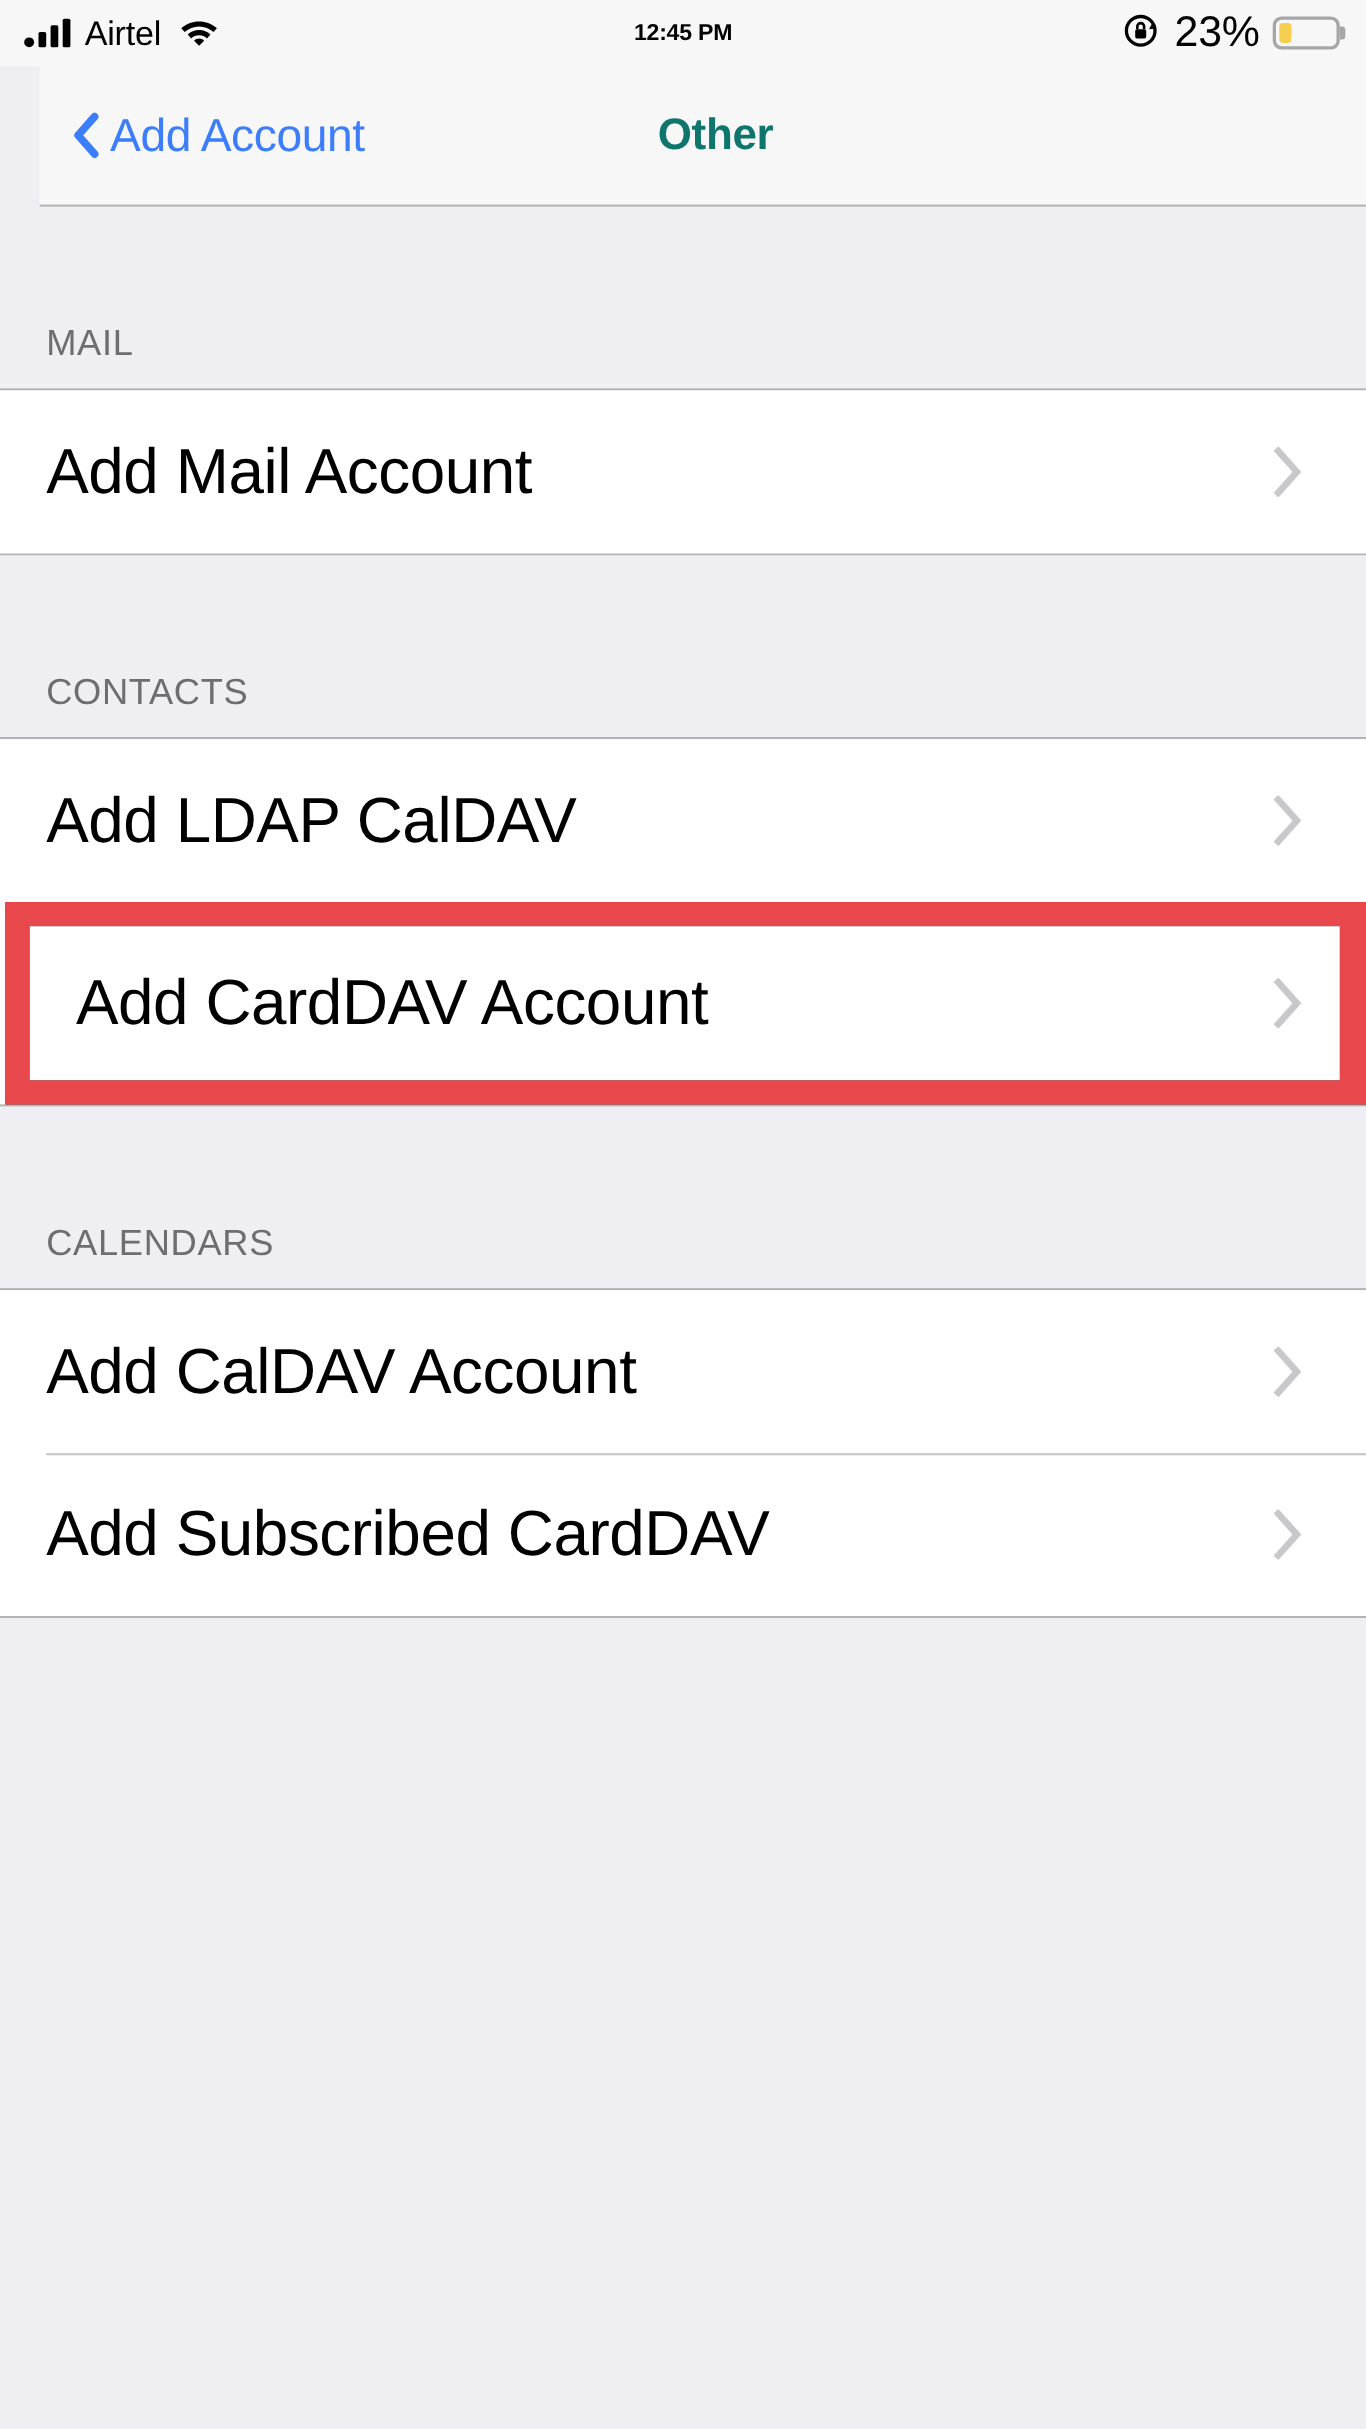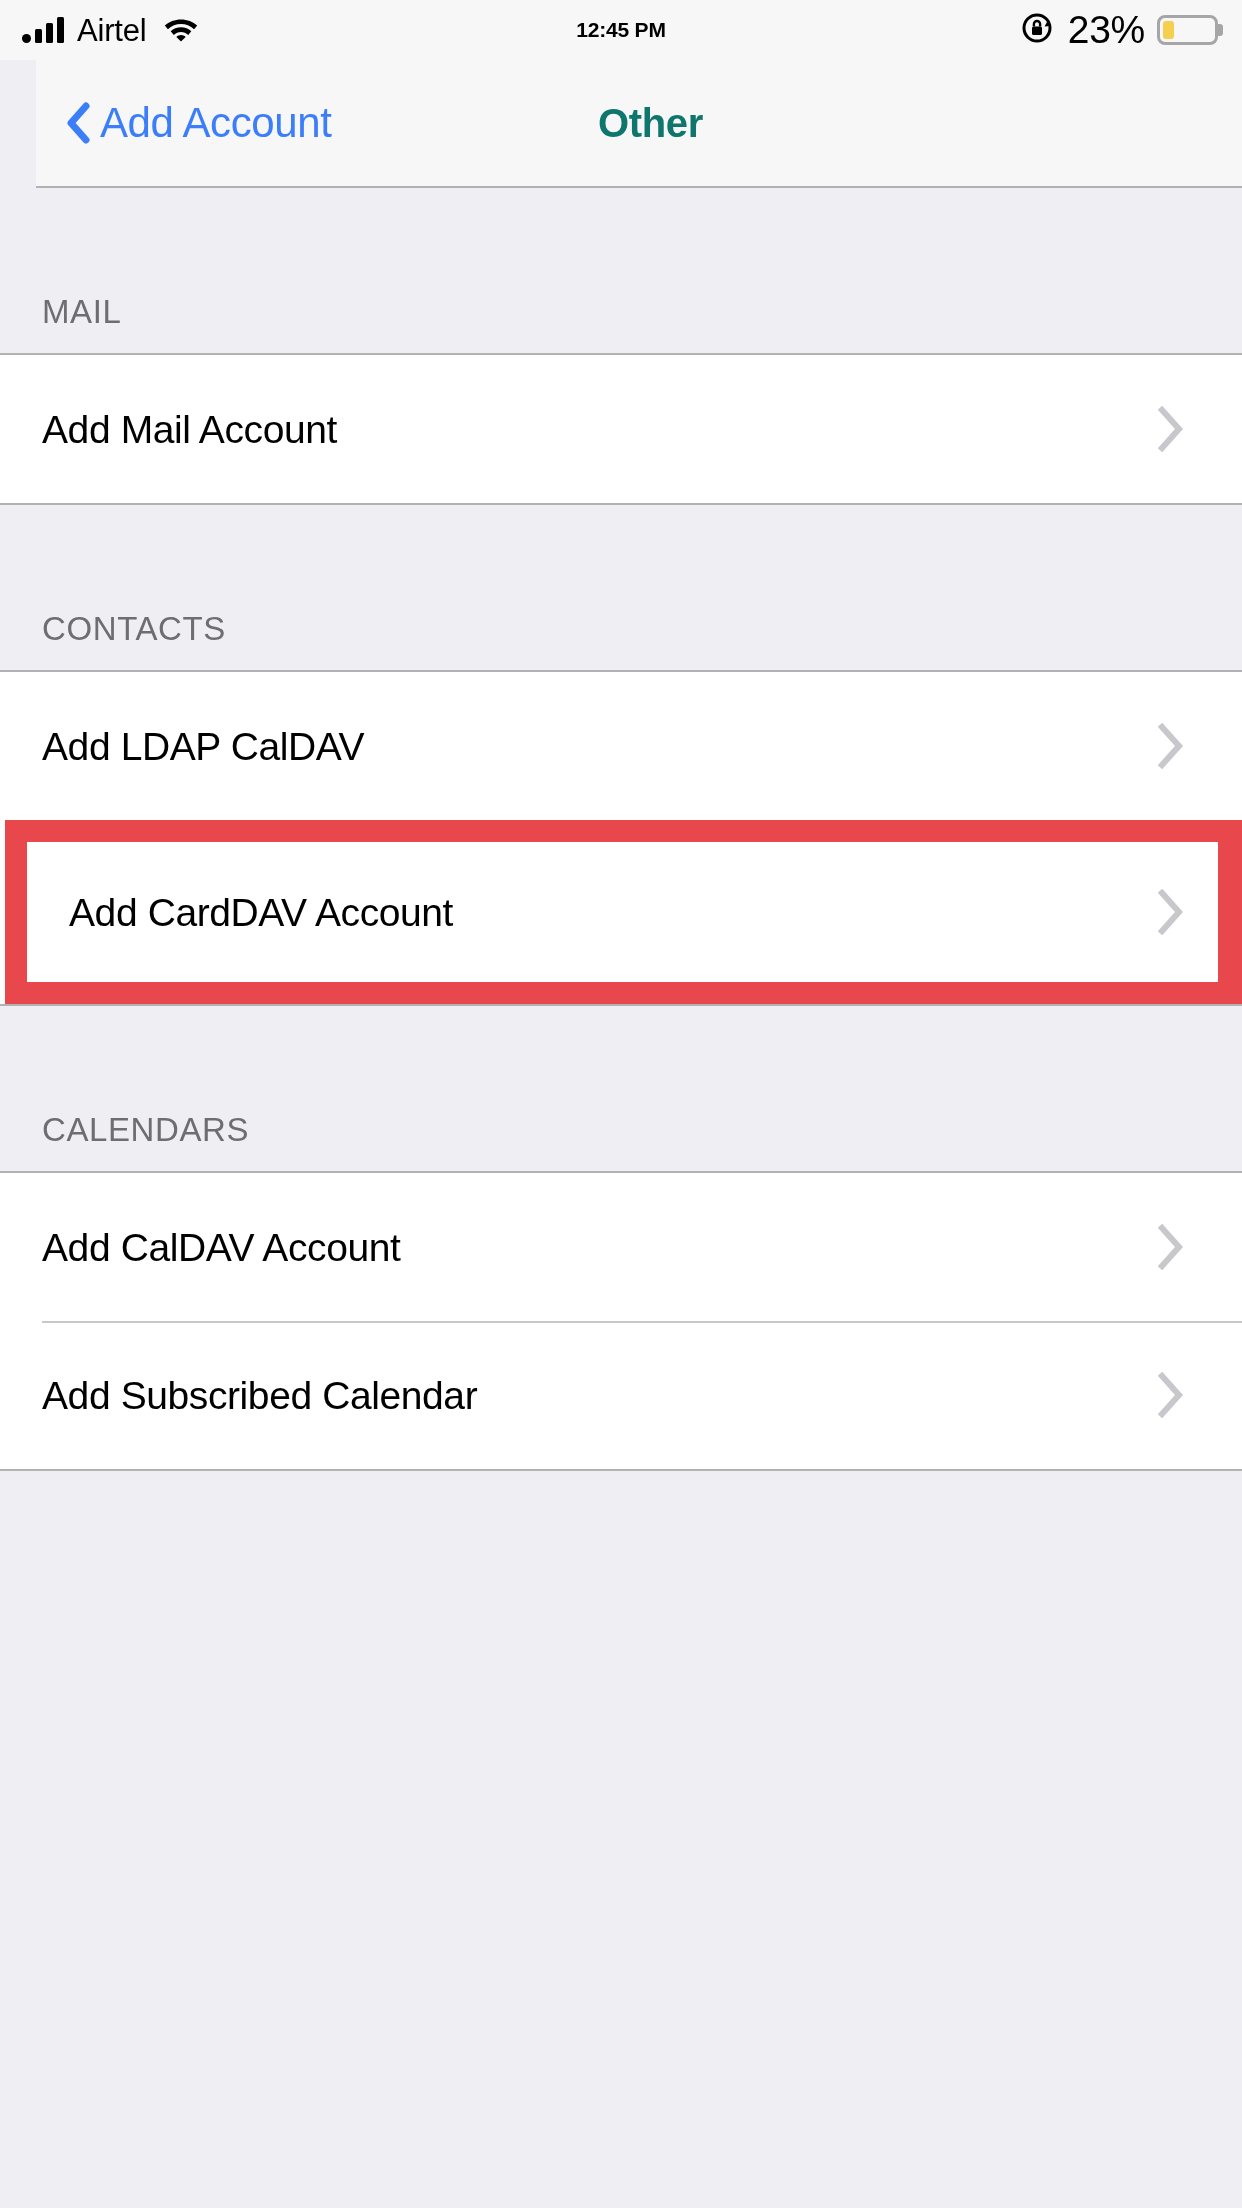--- a/index.html
+++ b/index.html
@@ -200,21 +200,21 @@
     cursor: pointer;
   }
   .row + .row::before {
     content: "";
     position: absolute;
     top: 0; left: 42px; right: 0;
     height: 2px;
     background: #C8C7CC;
   }
   .row-label {
-    font-size: 39px;
+    font-size: 58px;
     color: #000;
     letter-spacing: -0.4px;
     line-height: 1;
   }
   .row-chevron {
     position: absolute;
     right: 58px;
     top: 50%;
     transform: translateY(-50%);
     width: 26px;
@@ -333,21 +333,21 @@
     <div class="group">
       <div class="row">
         <span class="row-label">Add CalDAV Account</span>
         <span class="row-chevron">
           <svg width="26" height="46" viewBox="0 0 26 46">
             <polyline points="4,4 21,23 4,42" fill="none" stroke="#C7C7CC" stroke-width="6" stroke-linecap="square" stroke-linejoin="miter"></polyline>
           </svg>
         </span>
       </div>
       <div class="row">
-        <span class="row-label">Add Subscribed Calendar</span>
+        <span class="row-label">Add Subscribed CardDAV</span>
         <span class="row-chevron">
           <svg width="26" height="46" viewBox="0 0 26 46">
             <polyline points="4,4 21,23 4,42" fill="none" stroke="#C7C7CC" stroke-width="6" stroke-linecap="square" stroke-linejoin="miter"></polyline>
           </svg>
         </span>
       </div>
     </div>
 
     <div class="filler"></div>
   </div>

